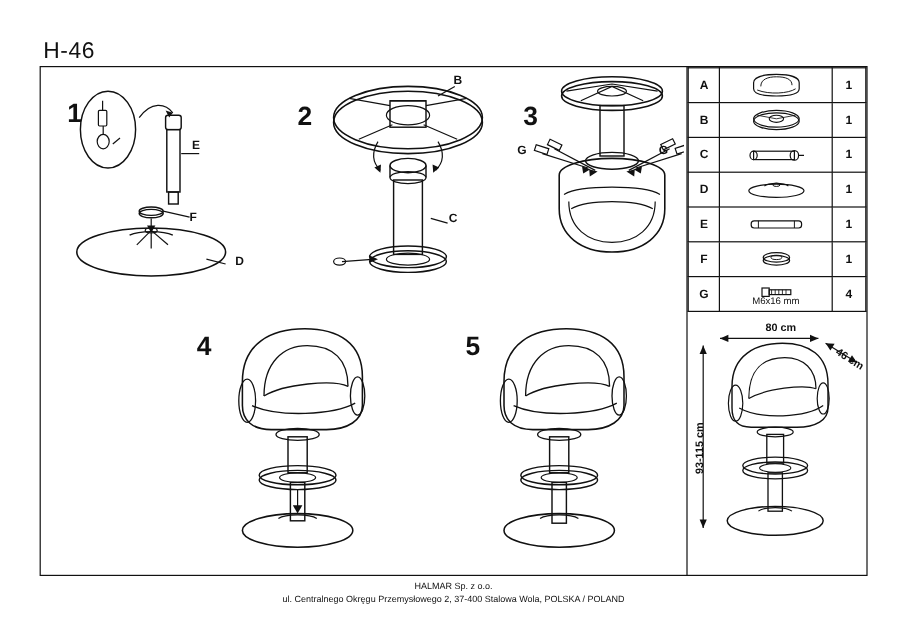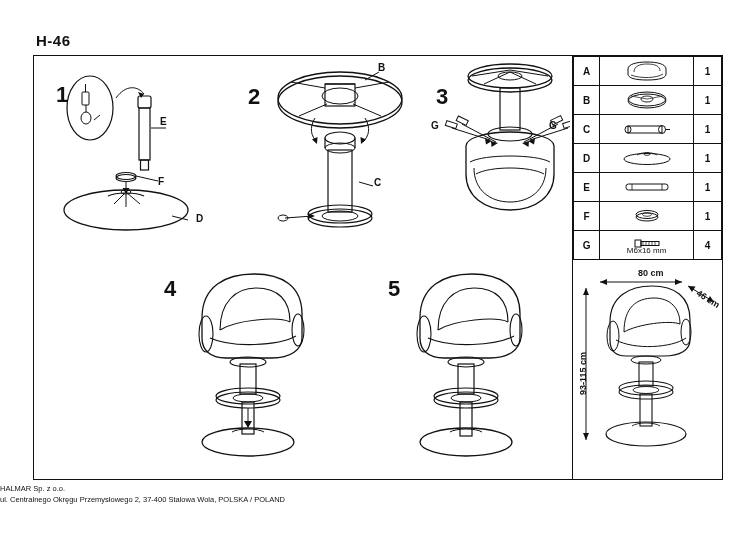--- a/index.html
+++ b/index.html
@@ -1,33 +1,33 @@
 <!DOCTYPE html>
 <html><head>
 <meta charset="utf-8">
 <style>
   html,body{margin:0;padding:0;background:#ffffff;}
   body{width:756px;height:534px;font-family:"Liberation Sans",sans-serif;color:#111;}
   #sheet{position:relative;width:756px;height:534px;overflow:hidden;}
-  #title{position:absolute;left:36px;top:32px;font-size:15px;font-weight:bold;letter-spacing:.5px;}
+  #title{position:absolute;left:36px;top:32px;font-size:19px;font-weight:normal;letter-spacing:.5px;}
   #frame{position:absolute;left:33px;top:55px;width:690px;height:425px;border:1.5px solid #111;box-sizing:border-box;}
   #divider{position:absolute;left:572px;top:55px;width:0;height:425px;border-left:1.5px solid #111;}
   .stepnum{position:absolute;font-size:22px;font-weight:bold;}
   .lbl{position:absolute;font-size:10px;font-weight:bold;}
   .dim{position:absolute;font-size:9px;font-weight:bold;}
   
   #parts{position:absolute;left:573px;top:56px;width:149px;border-collapse:collapse;}
   #parts td{border:1px solid #111;font-size:10px;font-weight:bold;text-align:center;height:26px;}
   #parts td.c1{width:24px;}
   #parts td.c2{width:92px;}
   #parts td.c3{width:26px;}
   .svgcell{display:block;margin:0 auto;}
   .mlabel{font-size:8px;font-weight:normal;display:block;margin-top:-4px;}
   
-  #footer{position:absolute;left:0;top:484px;width:756px;font-size:7.5px;line-height:1.45;}
+  #footer{position:absolute;left:0;top:484px;width:756px;text-align:center;font-size:7.5px;line-height:1.45;}
   svg{display:block;}
   .abs{position:absolute;}
 </style>
 </head>
 <body>
 
 <div id="sheet">
 
   <div id="title">H-46</div>
 

